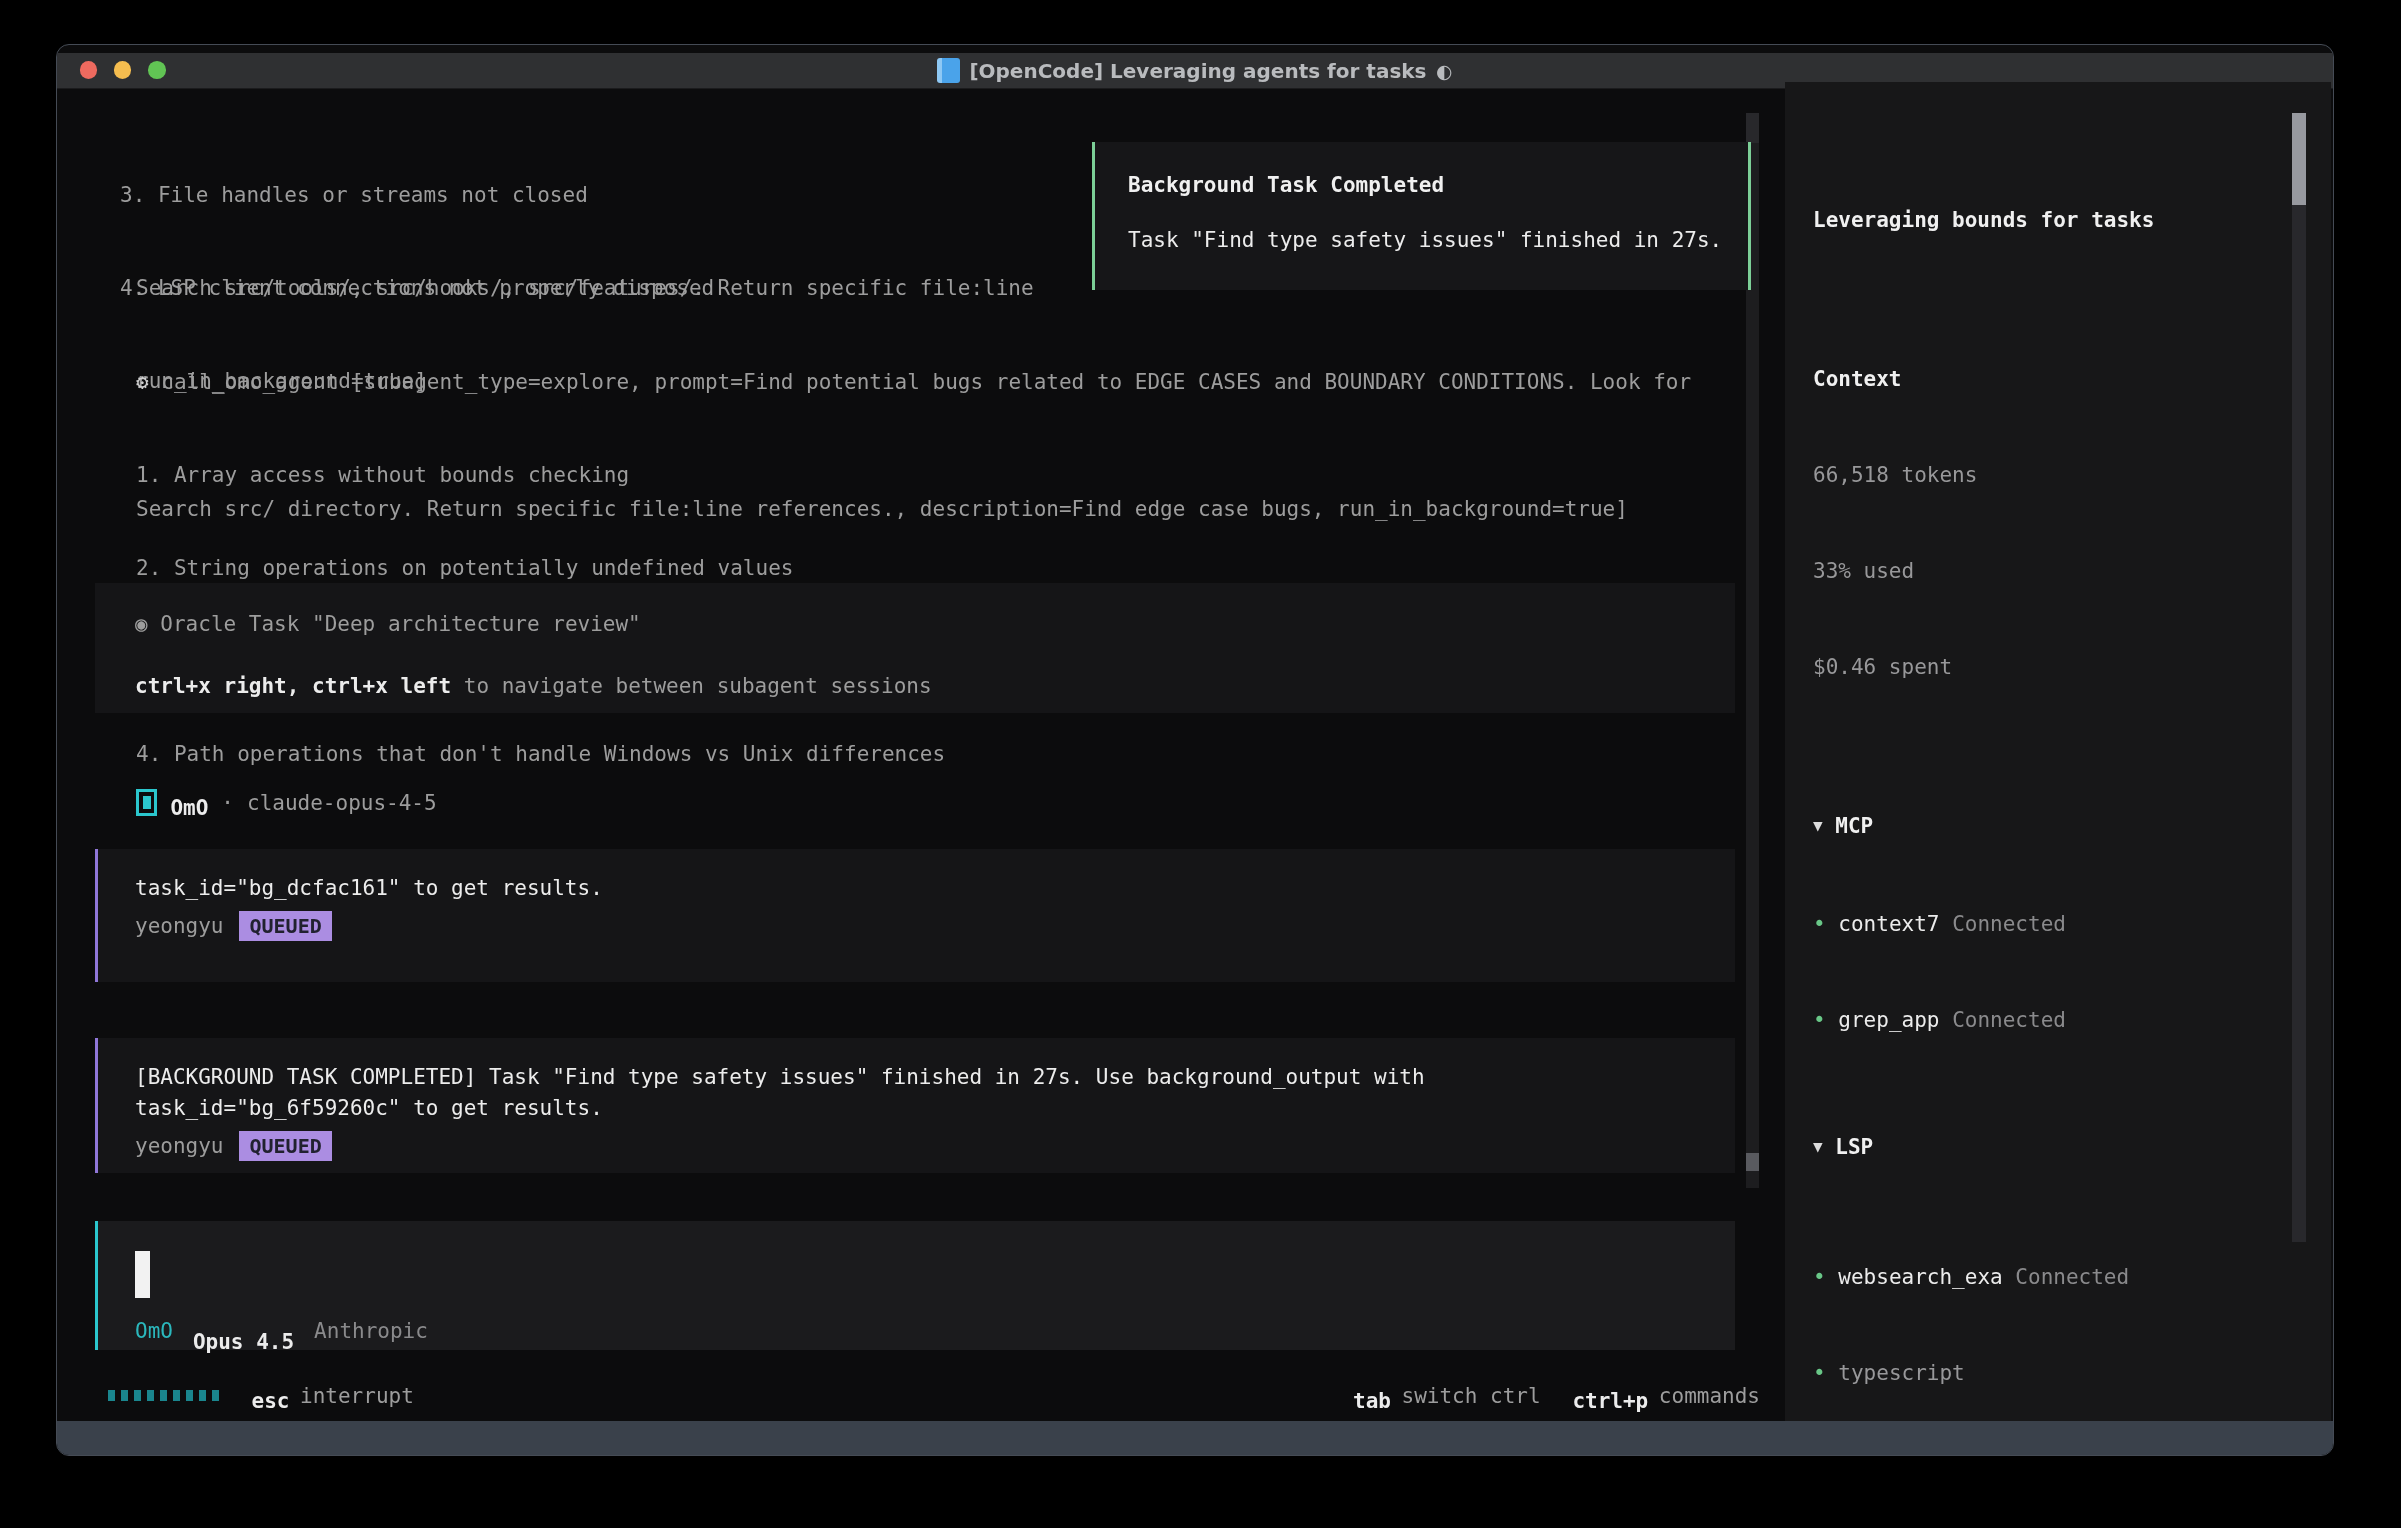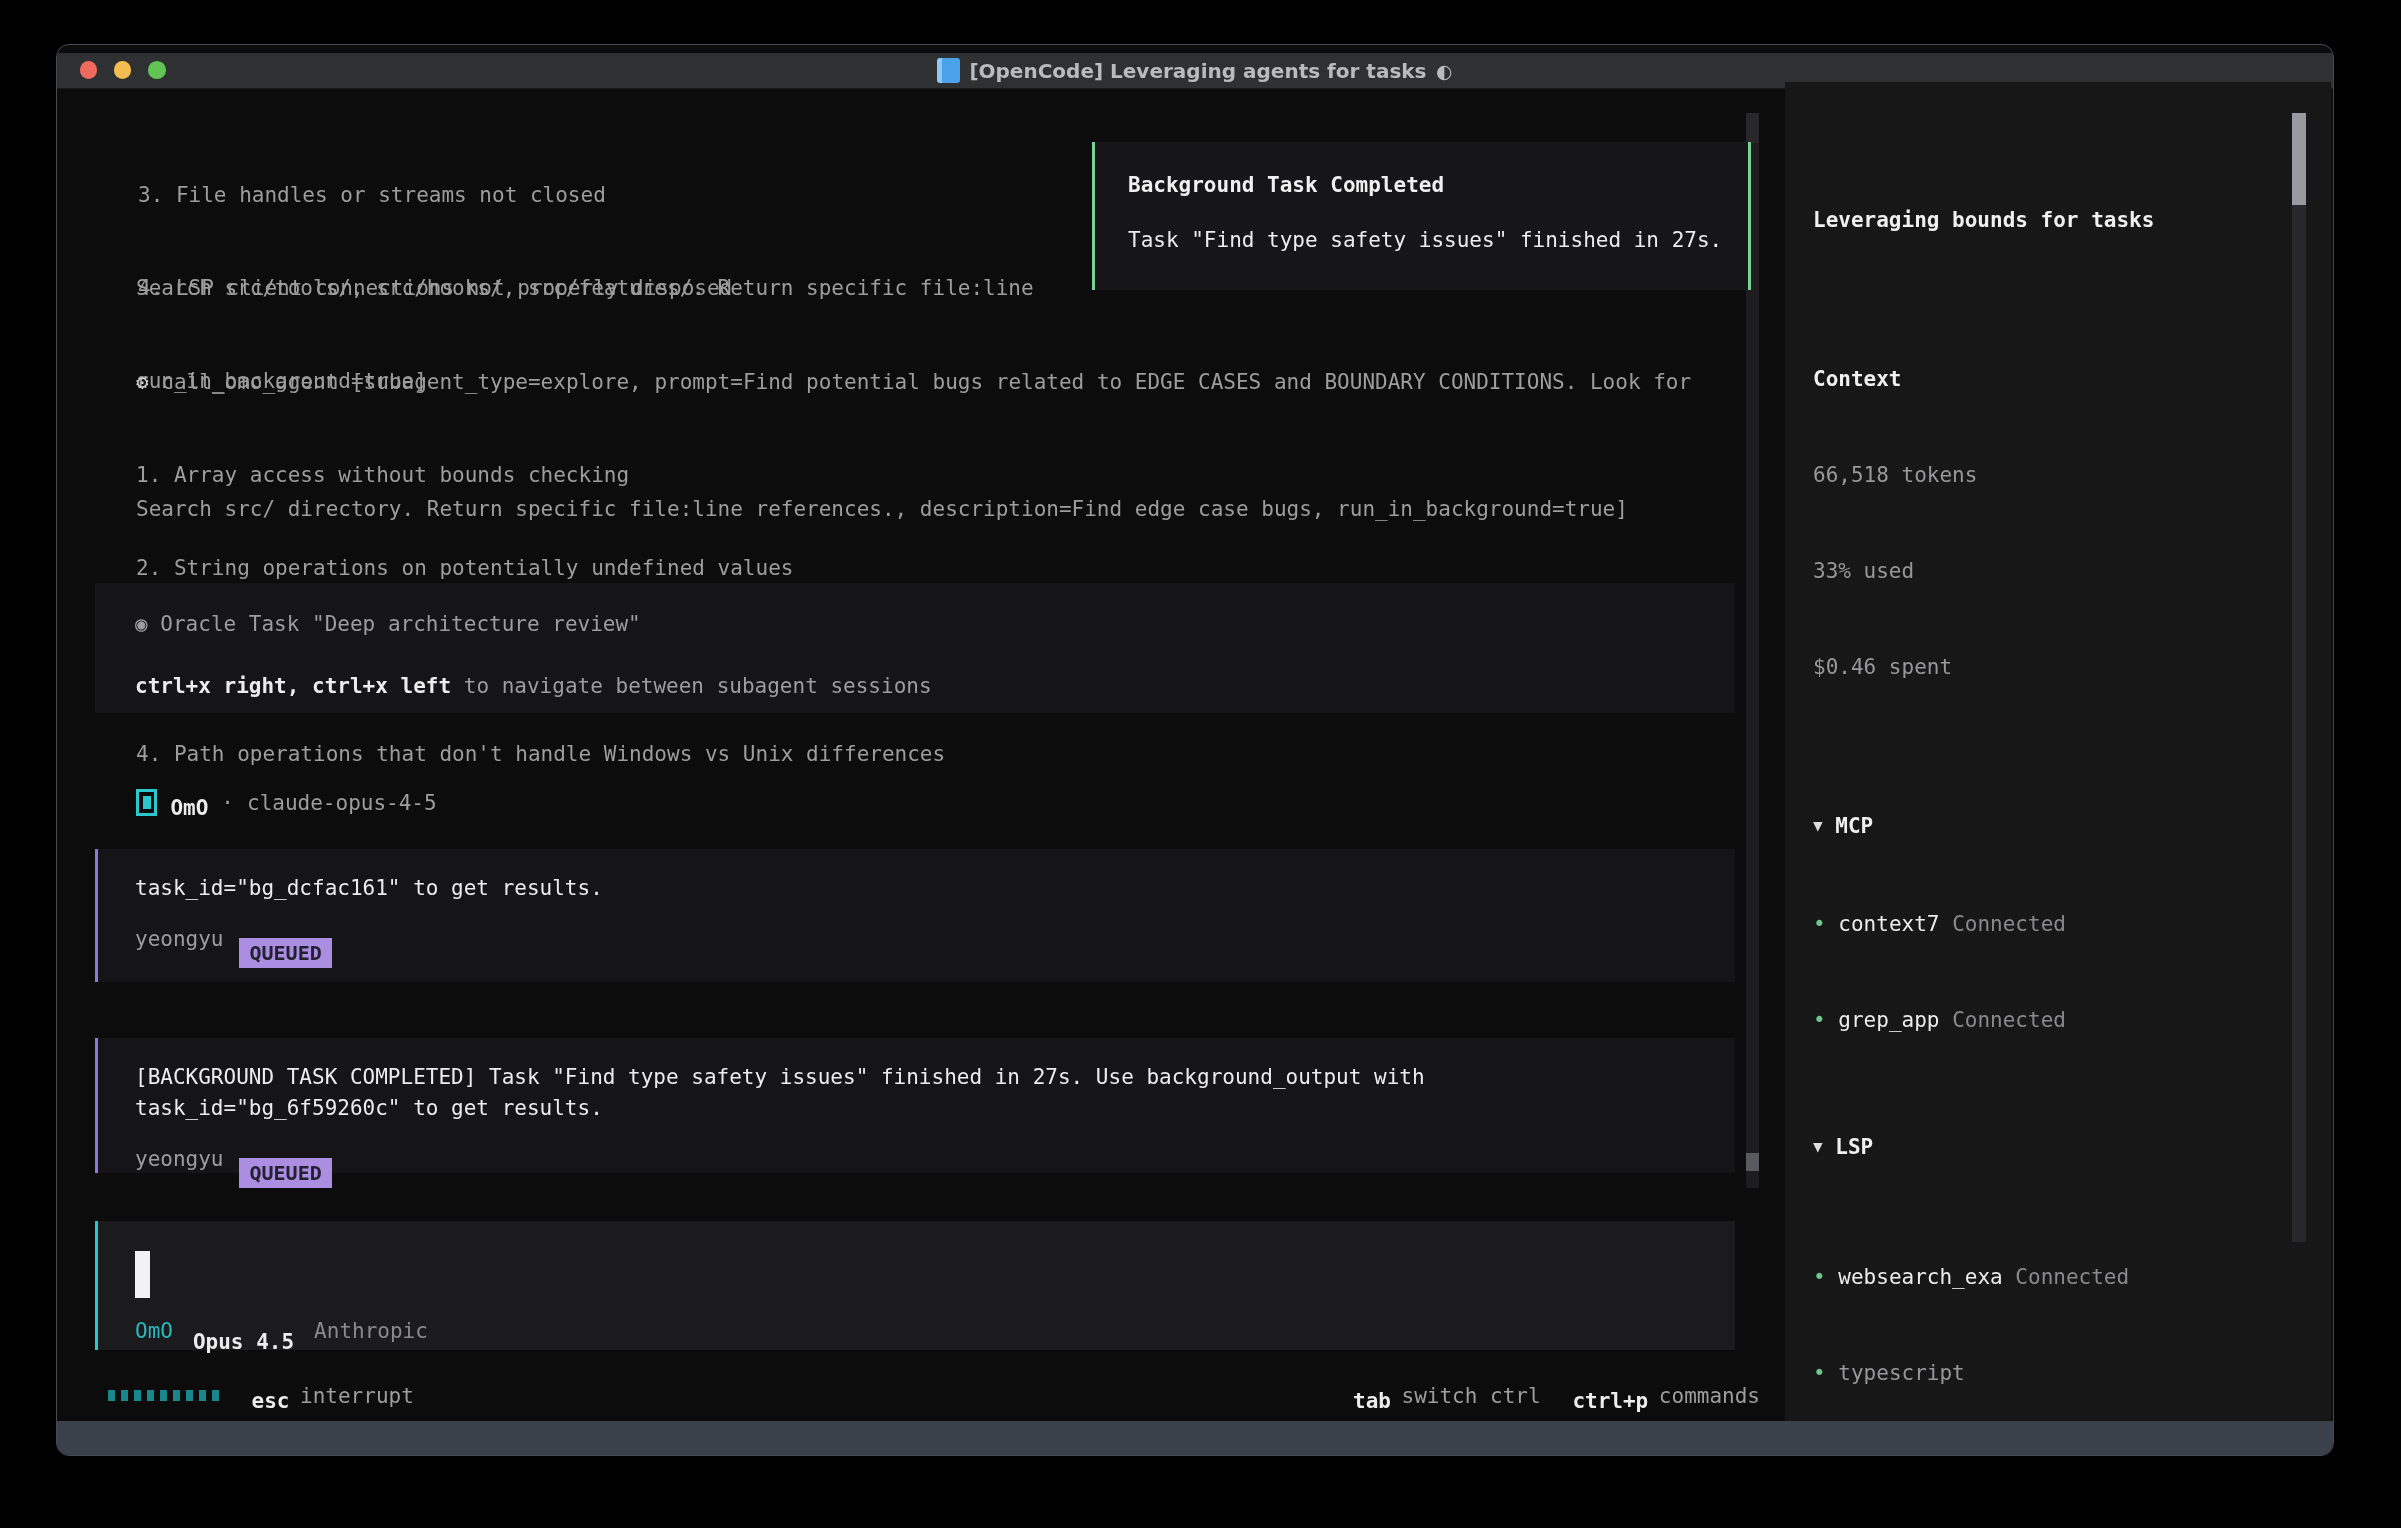--- a/index.html
+++ b/index.html
@@ -36,21 +36,21 @@
   .omorow{position:absolute;left:79px;top:740px;display:flex;align-items:center;gap:13px;
     font-size:21px;}
   .omoicon{width:15.4px;height:21px;border:3px solid #2bc7cd;display:flex;align-items:center;justify-content:center;}
   .omoicon .inner{width:8.3px;height:13px;background:#2bc7cd;}
 
   .task{left:38px;top:804px;width:1640px;height:133px;border-left:3.5px solid #9077d8;
     padding:23.6px 0 0 37px;}
   .task.second{top:993px;height:135px;}
   .task .line{font-size:21px;line-height:31px;color:#ececec;white-space:pre;}
   .task .meta{margin-top:7px;display:flex;align-items:center;gap:15.4px;font-size:21px;color:#9d9d9d;}
-  .badge{background:#ab8de2;color:#21212f;font-weight:bold;font-size:20px;padding:3px 10.6px;margin-top:27px;}
+  .badge{background:#ab8de2;color:#21212f;font-weight:bold;font-size:20px;padding:3px 10.6px;}
 
   .inputbox{left:38px;top:1176px;width:1640px;height:129px;background:#1b1b1d;
     border-left:3.5px solid #2bc7cd;padding:0;}
   .cursor{position:absolute;left:37px;top:29.5px;width:15.4px;height:47px;background:#f2f2f2;}
   .inputmeta{position:absolute;left:37px;top:98px;display:flex;gap:20px;font-size:21px;}
   .tealtxt{color:#2bb8bd;}
 
   .statusrow{position:absolute;left:51px;top:1337px;width:1652px;height:27px;
     display:flex;align-items:center;font-size:21px;color:#9d9d9d;}
   .dots{display:flex;gap:6.5px;align-items:center;margin-right:33px;}
@@ -94,21 +94,21 @@
       <span class="foldericon"></span>
       <span>[OpenCode] Leveraging agents for tasks</span>
       <span class="moon">◐</span>
     </div>
   </div>
 
   <div class="chat-sb-track"></div>
   <div class="chat-sb-top"></div>
   <div class="chat-sb-thumb"></div>
 
-  <div class="t" style="left:81px;top:73px;">
+  <div class="t" style="left:63px;top:73px;">
     <div>3. File handles or streams not closed</div>
     <div>4. LSP client connections not properly disposed</div>
   </div>
 
   <div class="t" style="left:79px;top:166px;">
     <div>Search src/tools/, src/hooks/, src/features/. Return specific file:line</div>
     <div>run_in_background=true]</div>
   </div>
 
   <div class="box notif">

